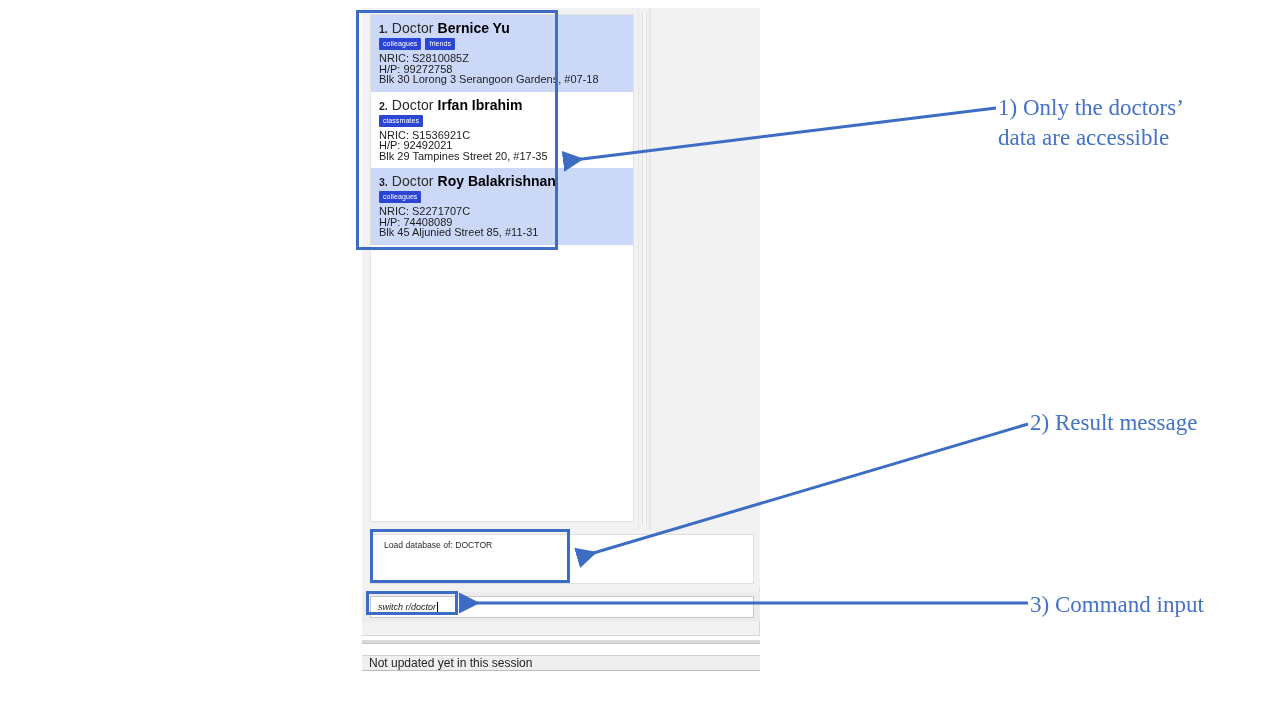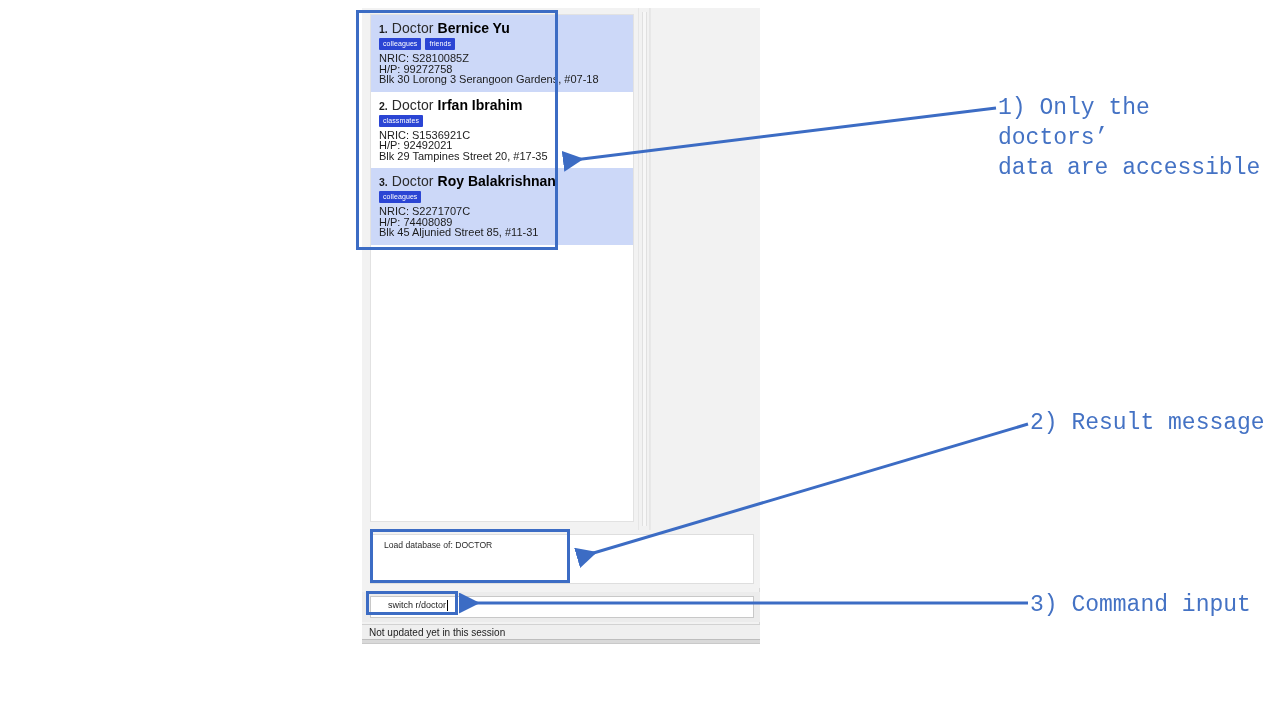--- a/index.html
+++ b/index.html
@@ -173,47 +173,48 @@
     width: 398px;
     height: 30px;
     background: #ececec;
     padding: 4px 6px 4px 8px;
   }
   .command-input {
     width: 100%;
     height: 100%;
     background: #ffffff;
     border: 1px solid #c8c8c8;
-    padding: 3px 17px;
+    padding: 3px 7px;
     font-size: 9px;
     color: #1b1b1b;
     display: flex;
-    align-items: flex-start;
+    align-items: center;
     white-space: nowrap;
+    font-style: italic;
   }
   .caret {
     display: inline-block;
     width: 1px;
     height: 11px;
     background: #000000;
     margin-left: 1px;
     vertical-align: middle;
   }
 
   
   .status-bar {
     position: absolute;
     left: 0;
-    top: 616px;
+    top: 647px;
     width: 398px;
     height: 16px;
     background: #efefef;
     border-top: 1px solid #d2d2d2;
     border-bottom: 1px solid #bdbdbd;
-    font-size: 10px;
+    font-size: 12px;
     color: #222222;
     display: flex;
     align-items: center;
     padding-left: 7px;
   }
   .status-shadow {
     position: absolute;
     left: 0;
     top: 632px;
     width: 398px;
@@ -232,21 +233,21 @@
   #rect-list   { left: 356px; top: 10px;  width: 202px; height: 240px; }
   #rect-result { left: 370px; top: 529px; width: 200px; height: 54px; }
   #rect-cmd    { left: 366px; top: 591px; width: 92px;  height: 24px; }
 
   
   .annotation {
     position: absolute;
     color: #4472c4;
     font-size: 23px;
     line-height: 30px;
-    font-family: Liberation Mono, monospace;
+    font-family: Liberation Serif, serif;
     white-space: pre-line;
   }
   #anno-1 { left: 998px; top: 93px;  width: 270px; }
   #anno-2 { left: 1030px; top: 408px; width: 250px; }
   #anno-3 { left: 1030px; top: 590px; width: 240px; }
 
   
   #leaders {
     position: absolute;
     left: 0; top: 0;

